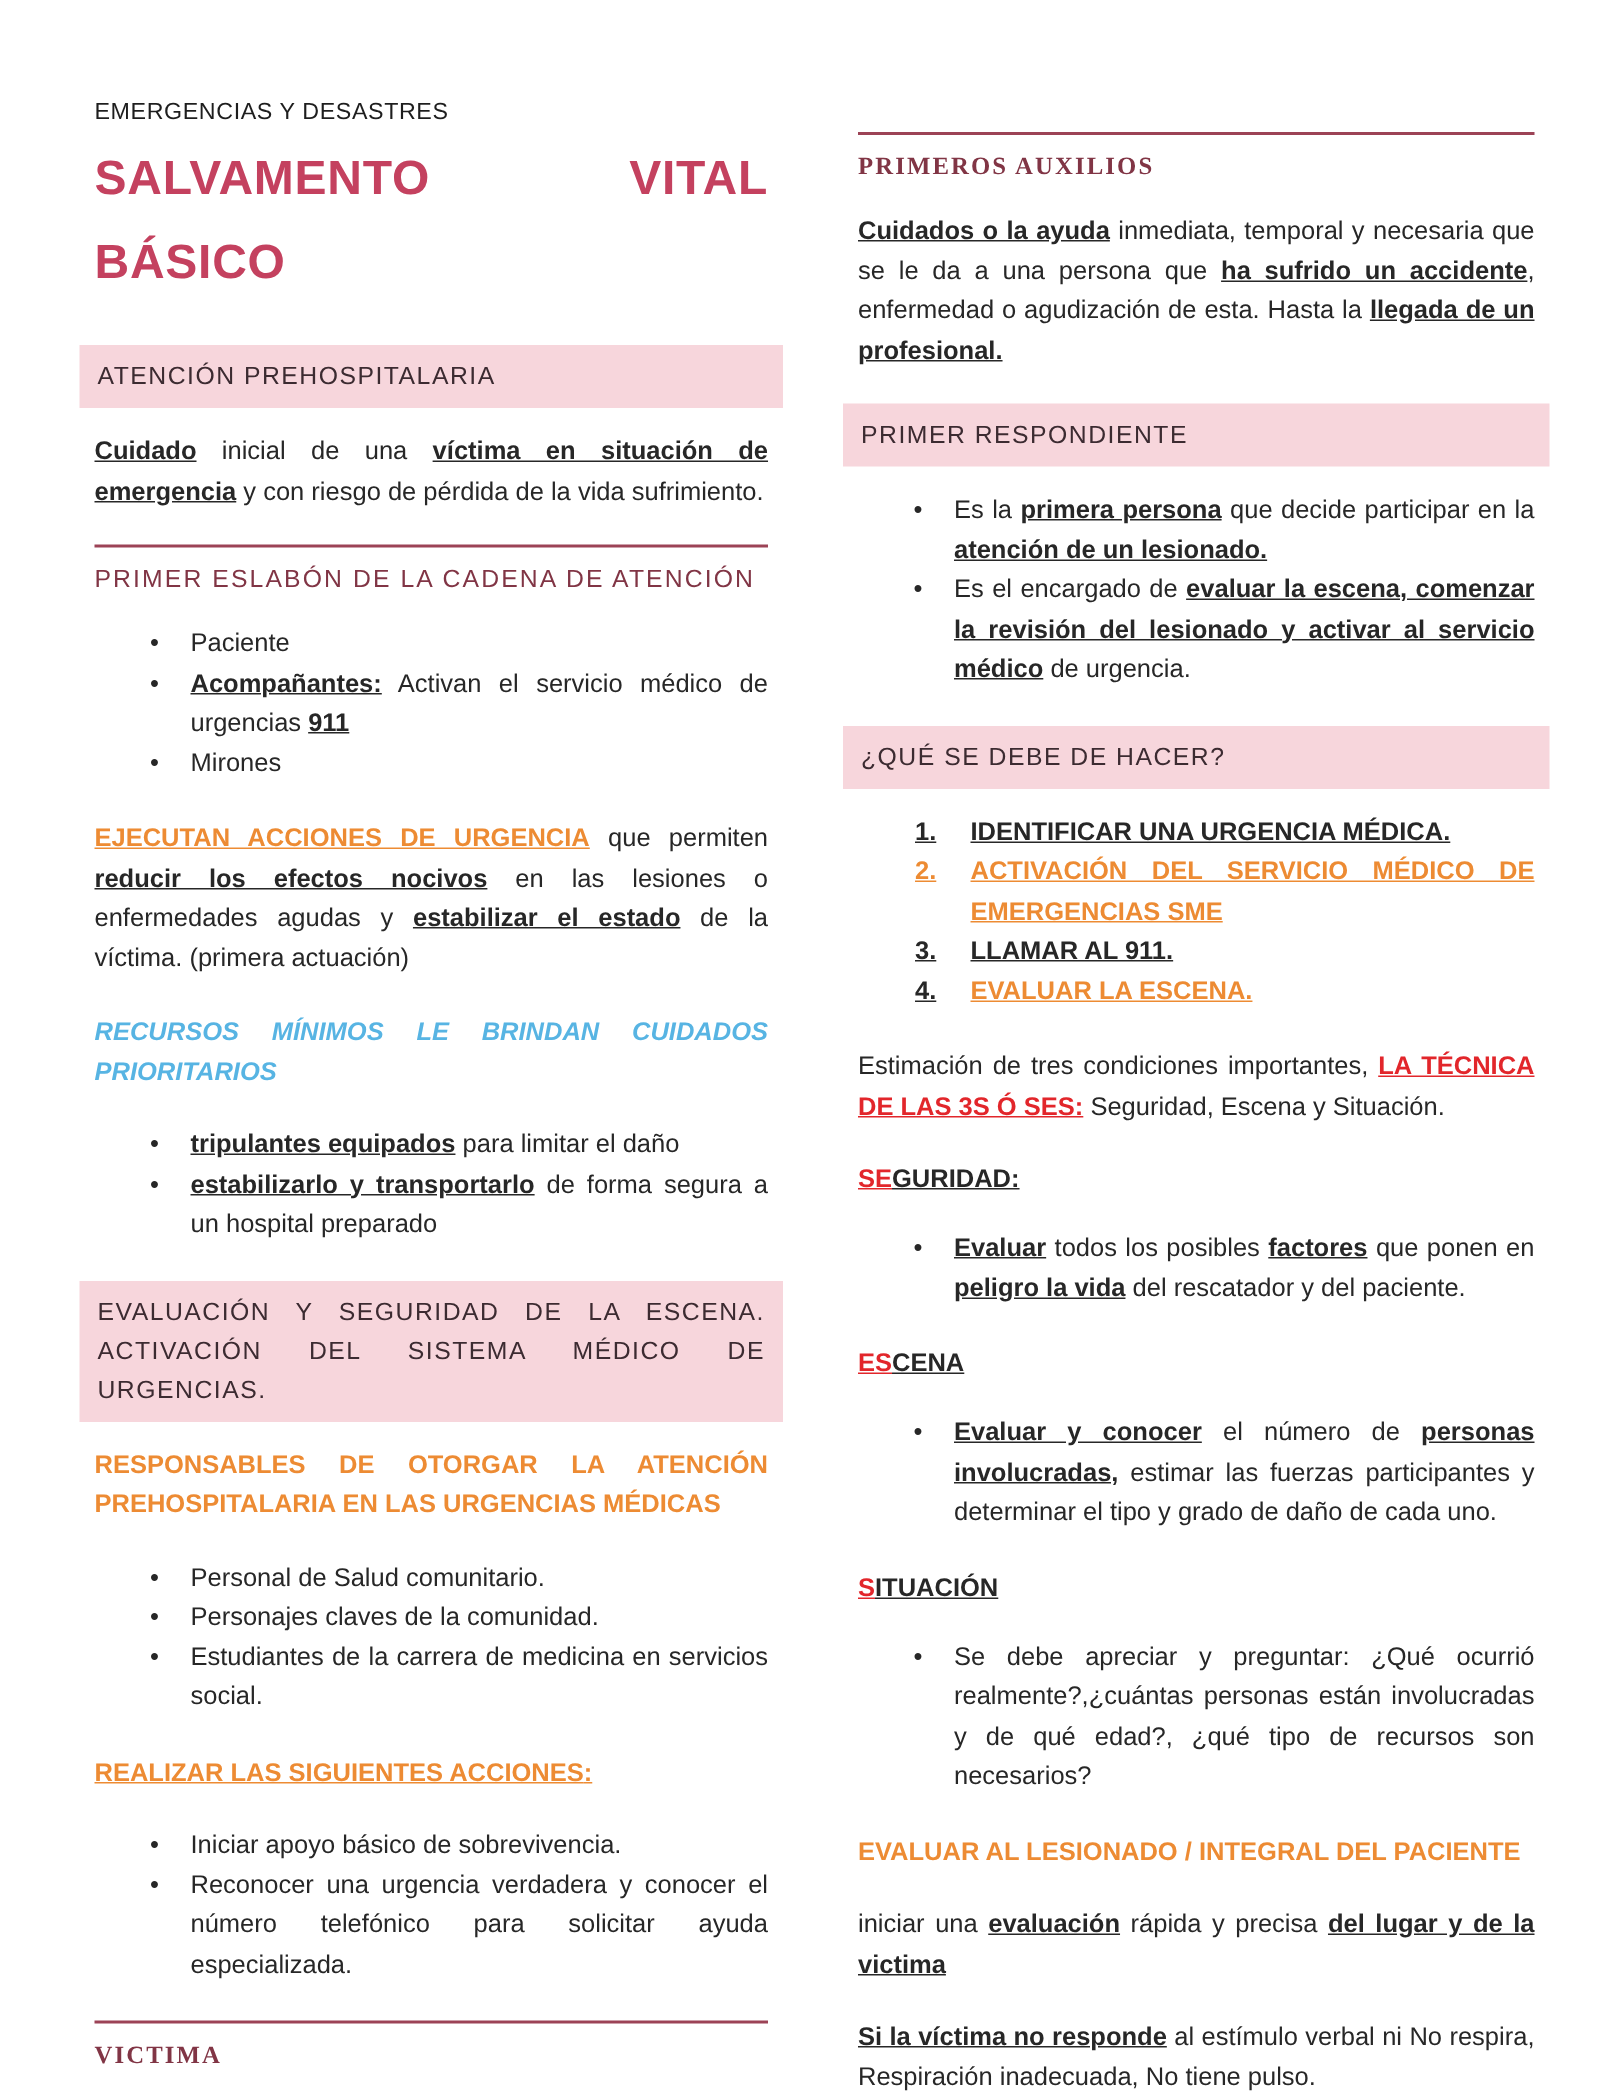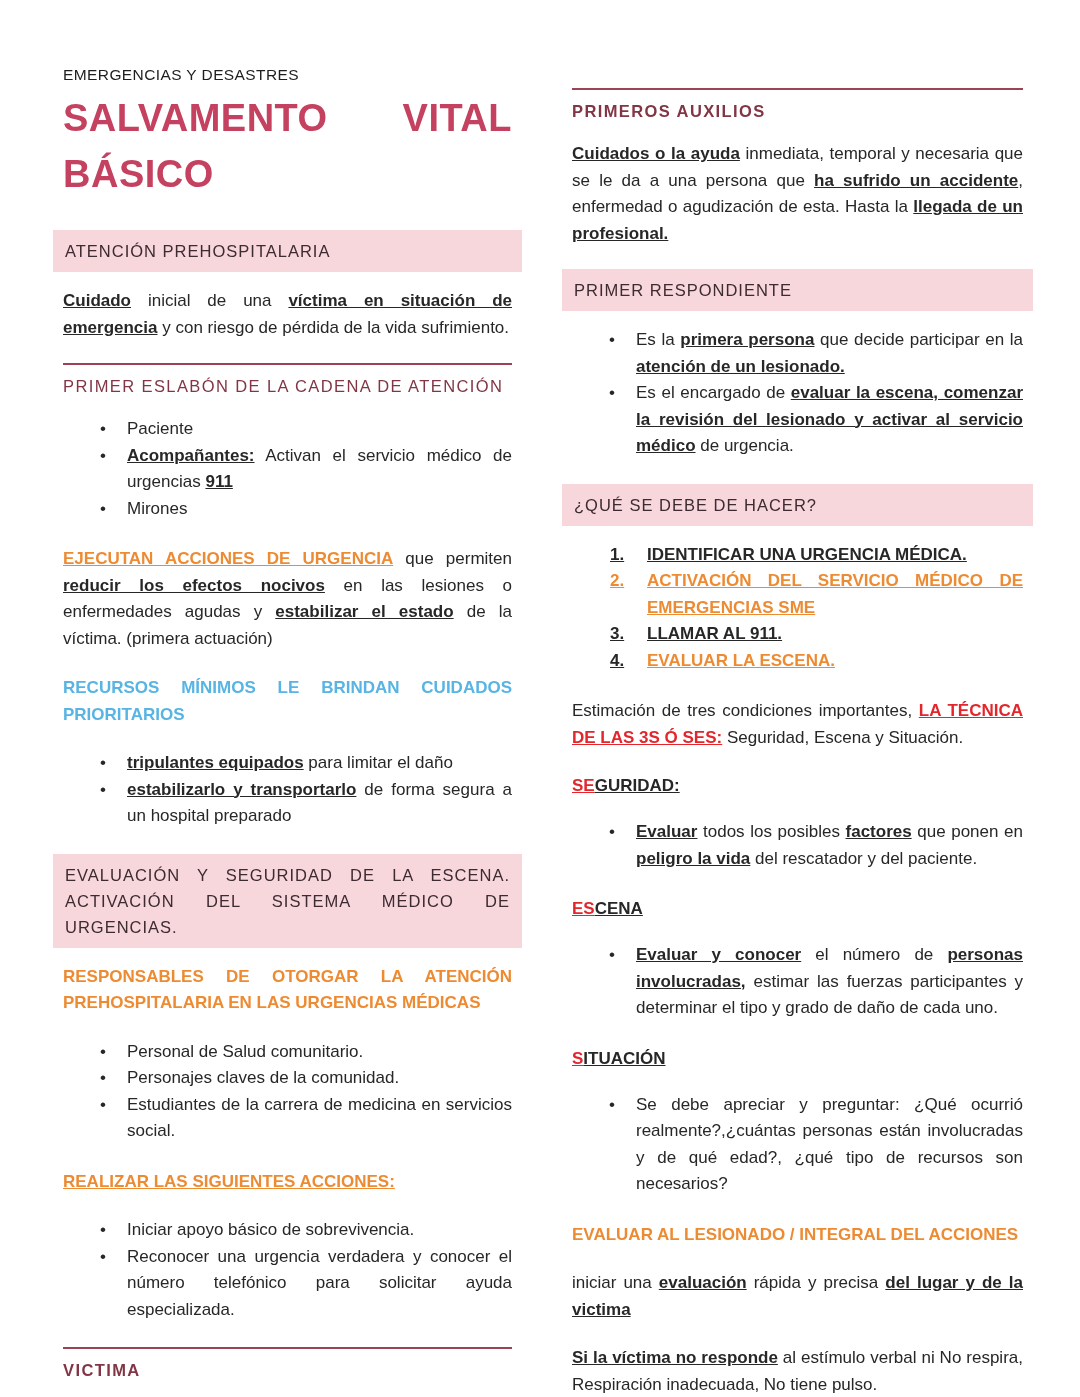--- a/index.html
+++ b/index.html
@@ -29,21 +29,21 @@
   .col-left{width:449px;}
   .col-right{width:451px;}
 
   
   .kicker{
     font-size:15.5px;letter-spacing:.4px;color:#1e1e1e;
     margin:0 0 6px 0;
   }
   .doc-title{
     color:var(--crimson);
-    font-weight:bold;font-size:38px;line-height:56px;
+    font-weight:bold;font-size:32px;line-height:56px;
     margin:0 0 28px 0;letter-spacing:.5px;
   }
   .t-line1{display:flex;justify-content:space-between;}
 
   
   .pinkbox{
     background:var(--pink);
     color:#3c2b31;
     font-size:16.5px;letter-spacing:1px;line-height:26px;
     padding:8px 12px;
@@ -52,36 +52,36 @@
   }
   .pinkbox.j{text-align:justify;}
 
   
   .sect{margin:6px 0 18px 0;}
   .rule{border-top:2px solid #9c4356;margin:0 0 9px 0;}
   .mh{
     color:var(--maroon);
     font-size:16.5px;letter-spacing:1.4px;line-height:24px;
   }
-  .mh.bold{font-weight:bold;}
+  .mh.bold{font-weight:bold;font-family:Liberation Serif, serif;}
 
   
   p.body{
     font-size:17px;line-height:26.5px;margin:0 0 22px 0;
   }
   .j{text-align:justify;}
 
   
   .h-orange{
     color:var(--orange);font-weight:bold;
     font-size:17px;line-height:26.5px;
     margin:2px 0 22px 0;
   }
   .h-blue{
-    color:var(--blue);font-weight:bold;
+    color:var(--blue);font-weight:bold;font-style:italic;
     font-size:17px;line-height:27px;
     margin:2px 0 22px 0;
   }
   .h-sub{
     font-weight:bold;font-size:17px;line-height:26px;
     margin:4px 0 20px 0;
   }
 
   
   ul.blist{
@@ -226,21 +226,21 @@
       <ul class="blist">
         <li><span class="b">Evaluar y conocer</span><span> el número de </span><span class="b">personas involucradas,</span><span> estimar las fuerzas participantes y determinar el tipo y grado de daño de cada uno.</span></li>
       </ul>
 
       <div class="h-sub"><span class="b c-red">S</span><span class="b">ITUACIÓN</span></div>
 
       <ul class="blist">
         <li><span>Se debe apreciar y preguntar: ¿Qué ocurrió realmente?,¿cuántas personas están involucradas y de qué edad?, ¿qué tipo de recursos son necesarios?</span></li>
       </ul>
 
-      <div class="h-orange j">EVALUAR AL LESIONADO / INTEGRAL DEL ACCIONES</div>
+      <div class="h-orange j">EVALUAR AL LESIONADO / INTEGRAL DEL PACIENTE</div>
 
       <p class="body j"><span>iniciar una </span><span class="b">evaluación</span><span> rápida y precisa </span><span class="b">del lugar y de la victima</span></p>
 
 
       <p class="body j"><span class="b">Si la víctima no responde</span><span> al estímulo verbal ni No respira, Respiración inadecuada, No tiene pulso.</span></p>
 
     </div>
   </div>
 </div>
 

